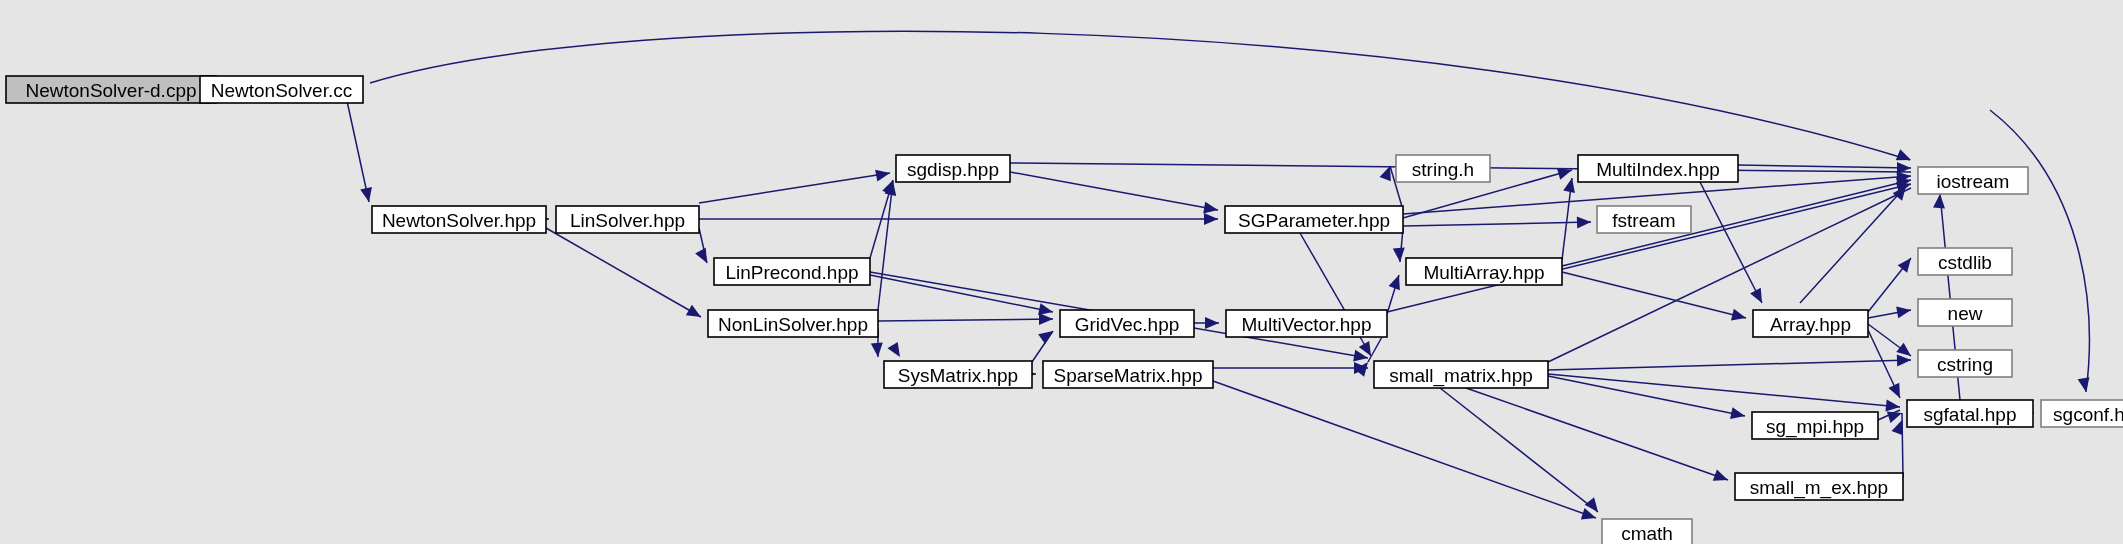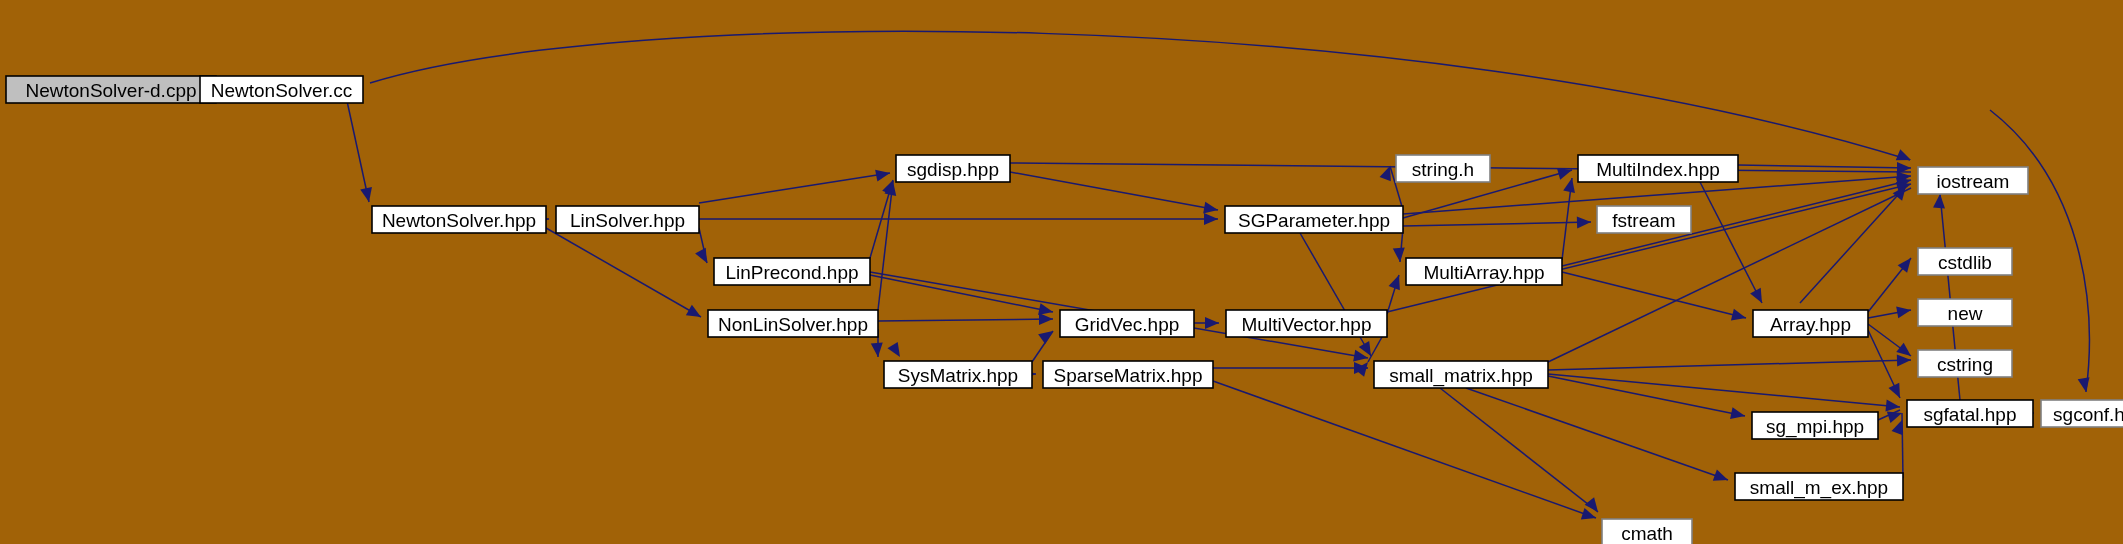--- a/index.html
+++ b/index.html
@@ -1,17 +1,17 @@
 <!DOCTYPE html>
 <html><head>
 <meta charset="utf-8">
 <style>
   html,body{margin:0;padding:0;background:#ffffff;}
   body{font-family:"Liberation Sans",sans-serif;}
-  #graph-root{position:relative;width:2123px;height:544px;background:#a16207;overflow:hidden;}
+  #graph-root{position:relative;width:2123px;height:544px;background:#e5e5e5;overflow:hidden;}
   svg.graph-canvas{position:absolute;left:0;top:0;width:2123px;height:544px;}
   .node-rect{fill:#ffffff;stroke:#000000;stroke-width:1.6;}
   .node-rect.sys{stroke:#808080;stroke-width:1.6;}
   .node-rect.root{fill:#bfbfbf;stroke:#000000;stroke-width:1.6;}
   .node-label{font-family:"Liberation Sans",sans-serif;font-size:19px;fill:#000000;
                text-anchor:middle;dominant-baseline:central;}
   .edge{fill:none;stroke:#191970;stroke-width:1.5;}
   .arrow-head{fill:#191970;stroke:none;}
 </style>
 </head>

